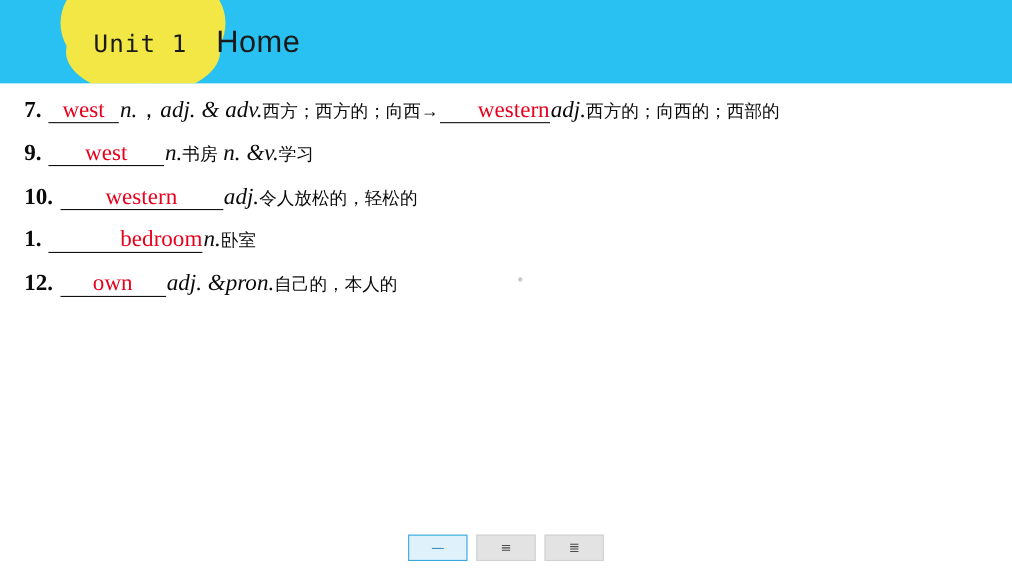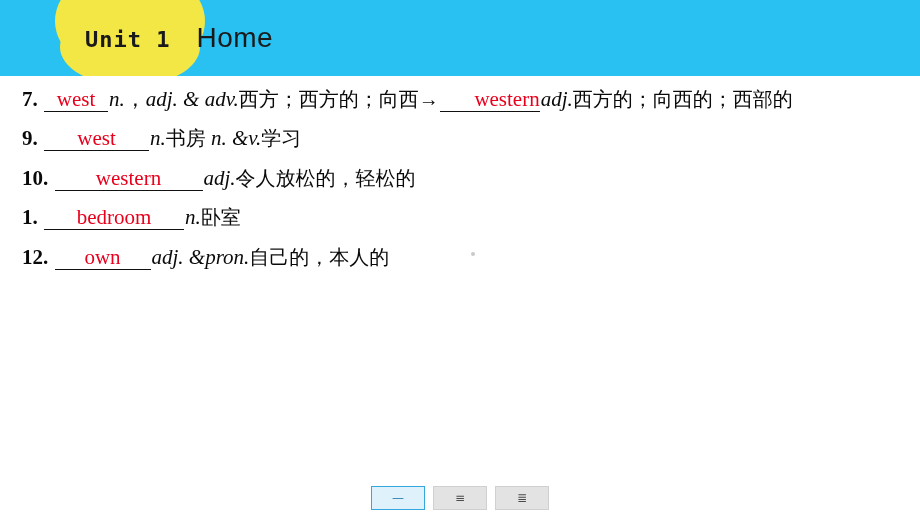--- a/index.html
+++ b/index.html
@@ -48,21 +48,21 @@
     left: 85px;
     top: 22px;
     font-family: "DejaVu Sans Mono", monospace;
     font-size: 22px;
     color: #1a1a1a;
     letter-spacing: 1px;
     white-space: nowrap;
     z-index: 3;
   }
   .header-text .unit {
-    font-weight: 700;
+    font-weight: 400;
   }
   .header-text .home {
     font-family: "Liberation Sans", sans-serif;
     font-size: 28px;
     margin-left: 26px;
     letter-spacing: 0.5px;
   }
   .header-rule {
     position: absolute;
     left: 0;
@@ -100,21 +100,21 @@
     line-height: 1.0;
     vertical-align: baseline;
     padding-bottom: 1px;
     margin: 0 1px;
   }
   .pos {
     font-style: italic;
   }
   .cn {
     font-family: Liberation Serif, serif;
-    font-size: 20px;
+    font-size: 16px;
   }
 
   
   .footer {
     position: absolute;
     left: 0;
     bottom: 8px;
     width: 920px;
     display: flex;
     justify-content: center;
@@ -156,21 +156,21 @@
     <span class="unit">Unit 1</span><span class="home">Home</span>
   </div>
 </div>
 <div class="header-rule"></div>
 
 <div class="content">
   <div id="entries-host">
       <div class="entry"><span class="num">7.</span> <span class="blank" style="width: 64px;">west</span><span class="pos">n.</span><span class="">，</span><span class="pos">adj. &amp; adv.</span><span class="cn">西方；西方的；向西→</span><span class="blank" style="width: 100px; text-align: right;">western</span><span class="pos">adj.</span><span class="cn">西方的；向西的；西部的</span></div>
       <div class="entry"><span class="num">9.</span> <span class="blank" style="width: 105px;">west</span><span class="pos">n.</span><span class="cn">书房</span><span class="pos">   n. &amp;v.</span><span class="cn">学习</span></div>
       <div class="entry"><span class="num">10.</span> <span class="blank" style="width: 148px;">western</span><span class="pos">adj.</span><span class="cn">令人放松的，轻松的</span></div>
-      <div class="entry"><span class="num">1.</span> <span class="blank" style="width: 140px;">bedroom</span><span class="pos">n.</span><span class="cn">卧室</span></div>
+      <div class="entry"><span class="num">1.</span> <span class="blank" style="width: 140px; text-align: right;">bedroom</span><span class="pos">n.</span><span class="cn">卧室</span></div>
       <div class="entry"><span class="num">12.</span> <span class="blank" style="width: 96px;">own</span><span class="pos">adj. &amp;pron.</span><span class="cn">自己的，本人的</span></div>
     </div>
 </div>
 
 <div class="dot-marker" style="left:471px; top:252px;"></div>
 
 <div class="footer">
   <div class="fbtn active">—</div>
   <div class="fbtn">≡</div>
   <div class="fbtn">≣</div>

